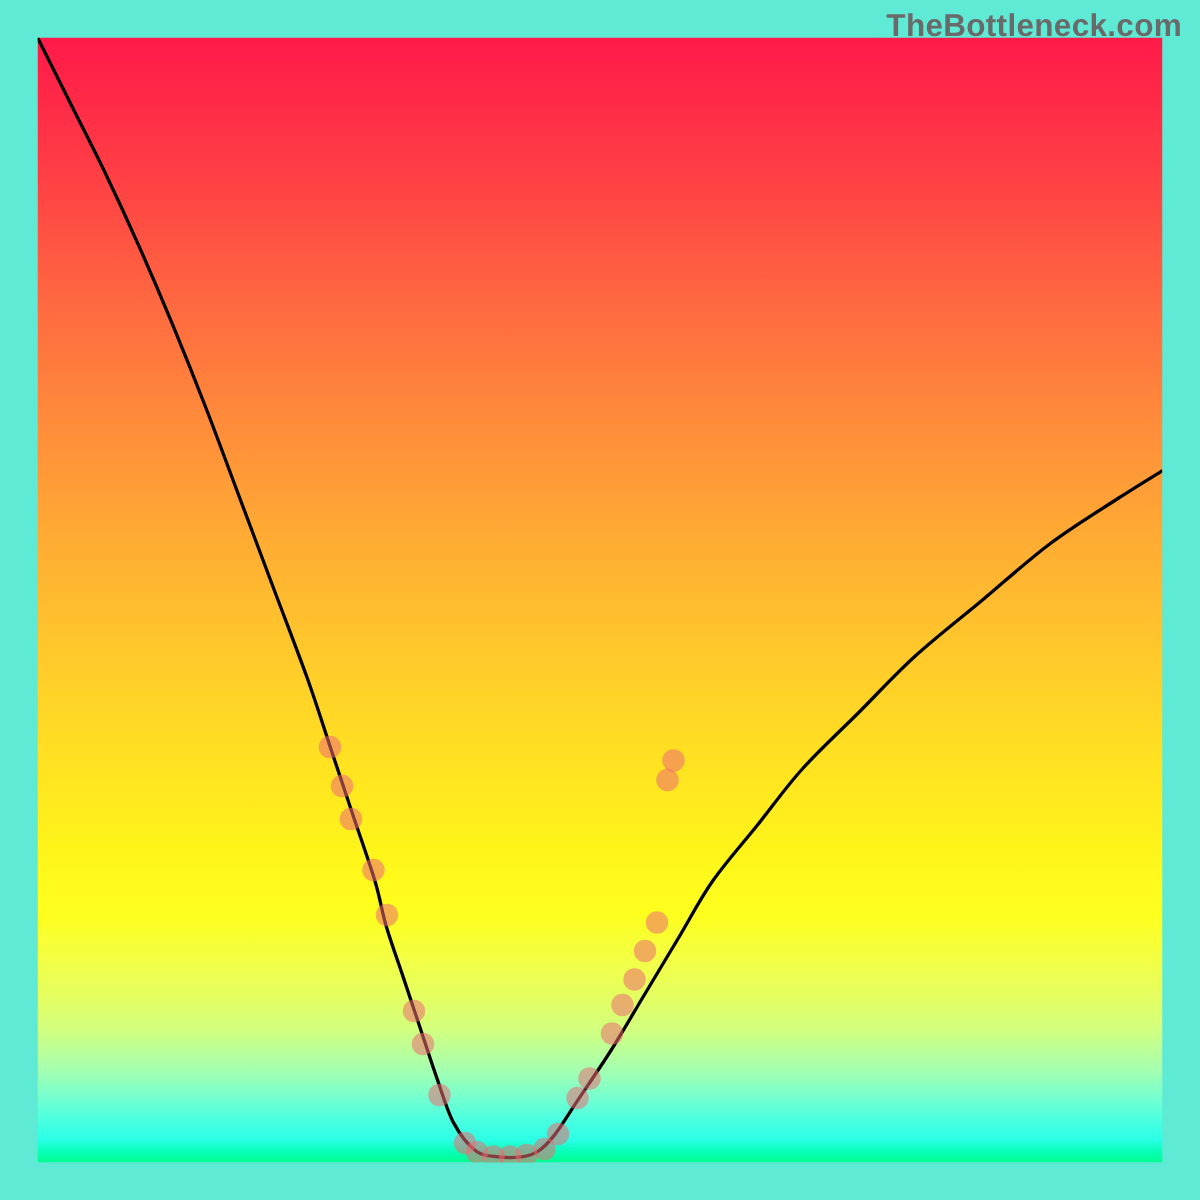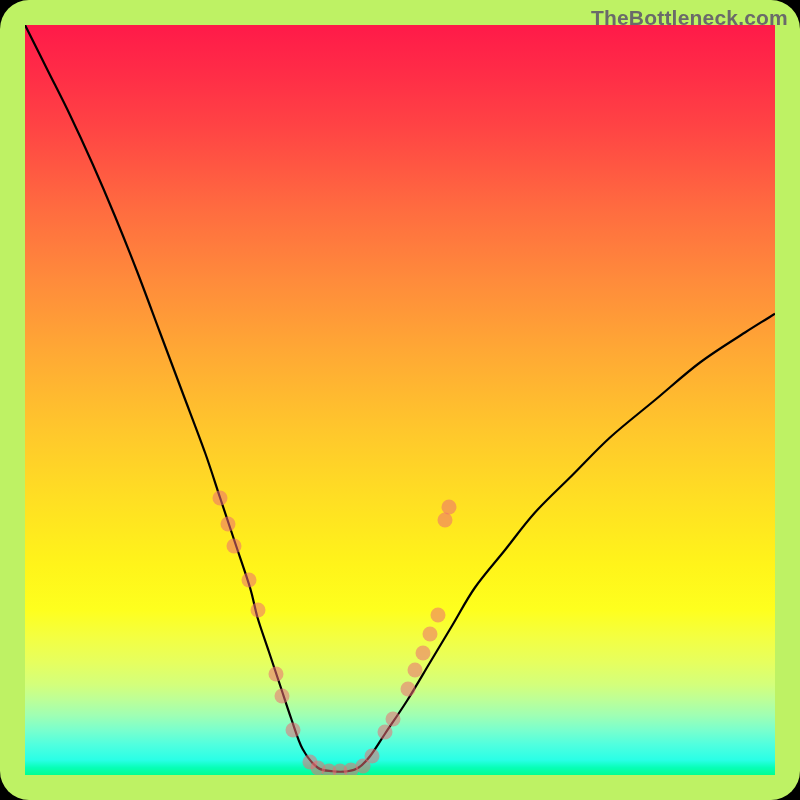--- a/index.html
+++ b/index.html
@@ -8,22 +8,21 @@
     width: 800px;
     height: 800px;
     background: #000;
     overflow: hidden;
     font-family: Arial, Helvetica, sans-serif;
   }
   .frame {
     position: relative;
     width: 800px;
     height: 800px;
-    background: #bef264;
-    border-radius: 29px;
+    background: #5eead4;
   }
   .plot {
     position: absolute;
     left: 25px;
     top: 25px;
     width: 750px;
     height: 750px;
     overflow: hidden;
   }
   .gradient {

